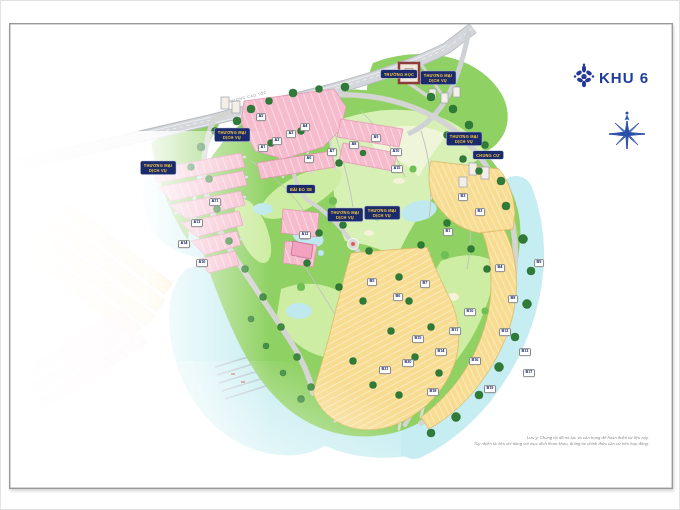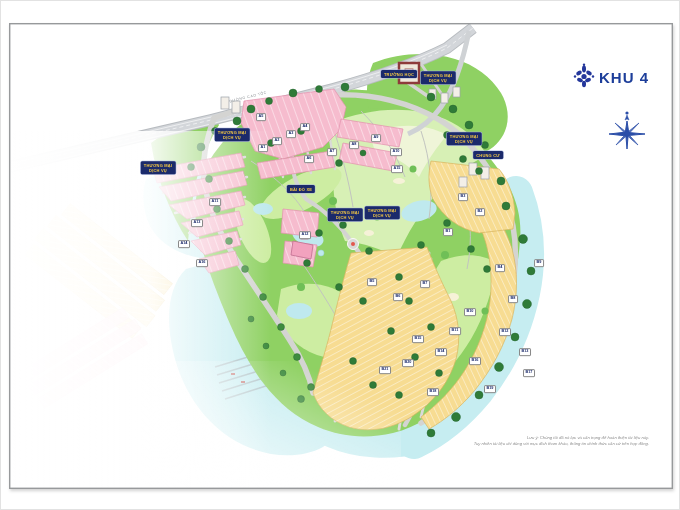--- a/index.html
+++ b/index.html
@@ -366,21 +366,21 @@
         <ellipse cx="18" cy="10" rx="3" ry="2" transform="rotate(30 18 10)"></ellipse>
         <ellipse cx="9" cy="17" rx="3" ry="2" transform="rotate(25 9 17)"></ellipse>
         <ellipse cx="17" cy="17" rx="3" ry="2" transform="rotate(-25 17 17)"></ellipse>
         <ellipse cx="13" cy="21" rx="2" ry="3.2"></ellipse>
         <circle cx="13" cy="13.5" r="2.6"></circle>
         <circle cx="4" cy="13.5" r="1.2"></circle>
           <circle cx="22" cy="13.5" r="1.2"></circle>
         <circle cx="13" cy="1.8" r="1.2"></circle>
       </g>
     </svg>
-    <span class="title">KHU 4</span>
+    <span class="title">KHU 6</span>
   </div>
 
   <svg class="compass" width="44" height="48" viewBox="0 0 44 48">
     <g fill="#2b4ea8" stroke="#2b4ea8">
       <circle cx="22" cy="8" r="1.6" stroke="none"></circle>
       <path d="M22,10 L24,15 L22,14 L20,15 Z" stroke-width="0.5"></path>
       <polygon points="22,16 23.5,26 22,44 20.5,26"></polygon>
       <polygon points="4,29 20,27.2 40,29 20,30.8"></polygon>
       <polygon points="10,18 21,27 26,32 33,40 21.5,30" opacity="0.85"></polygon>
       <polygon points="34,18 23,27 18,32 11,40 22.5,30" opacity="0.85"></polygon>

